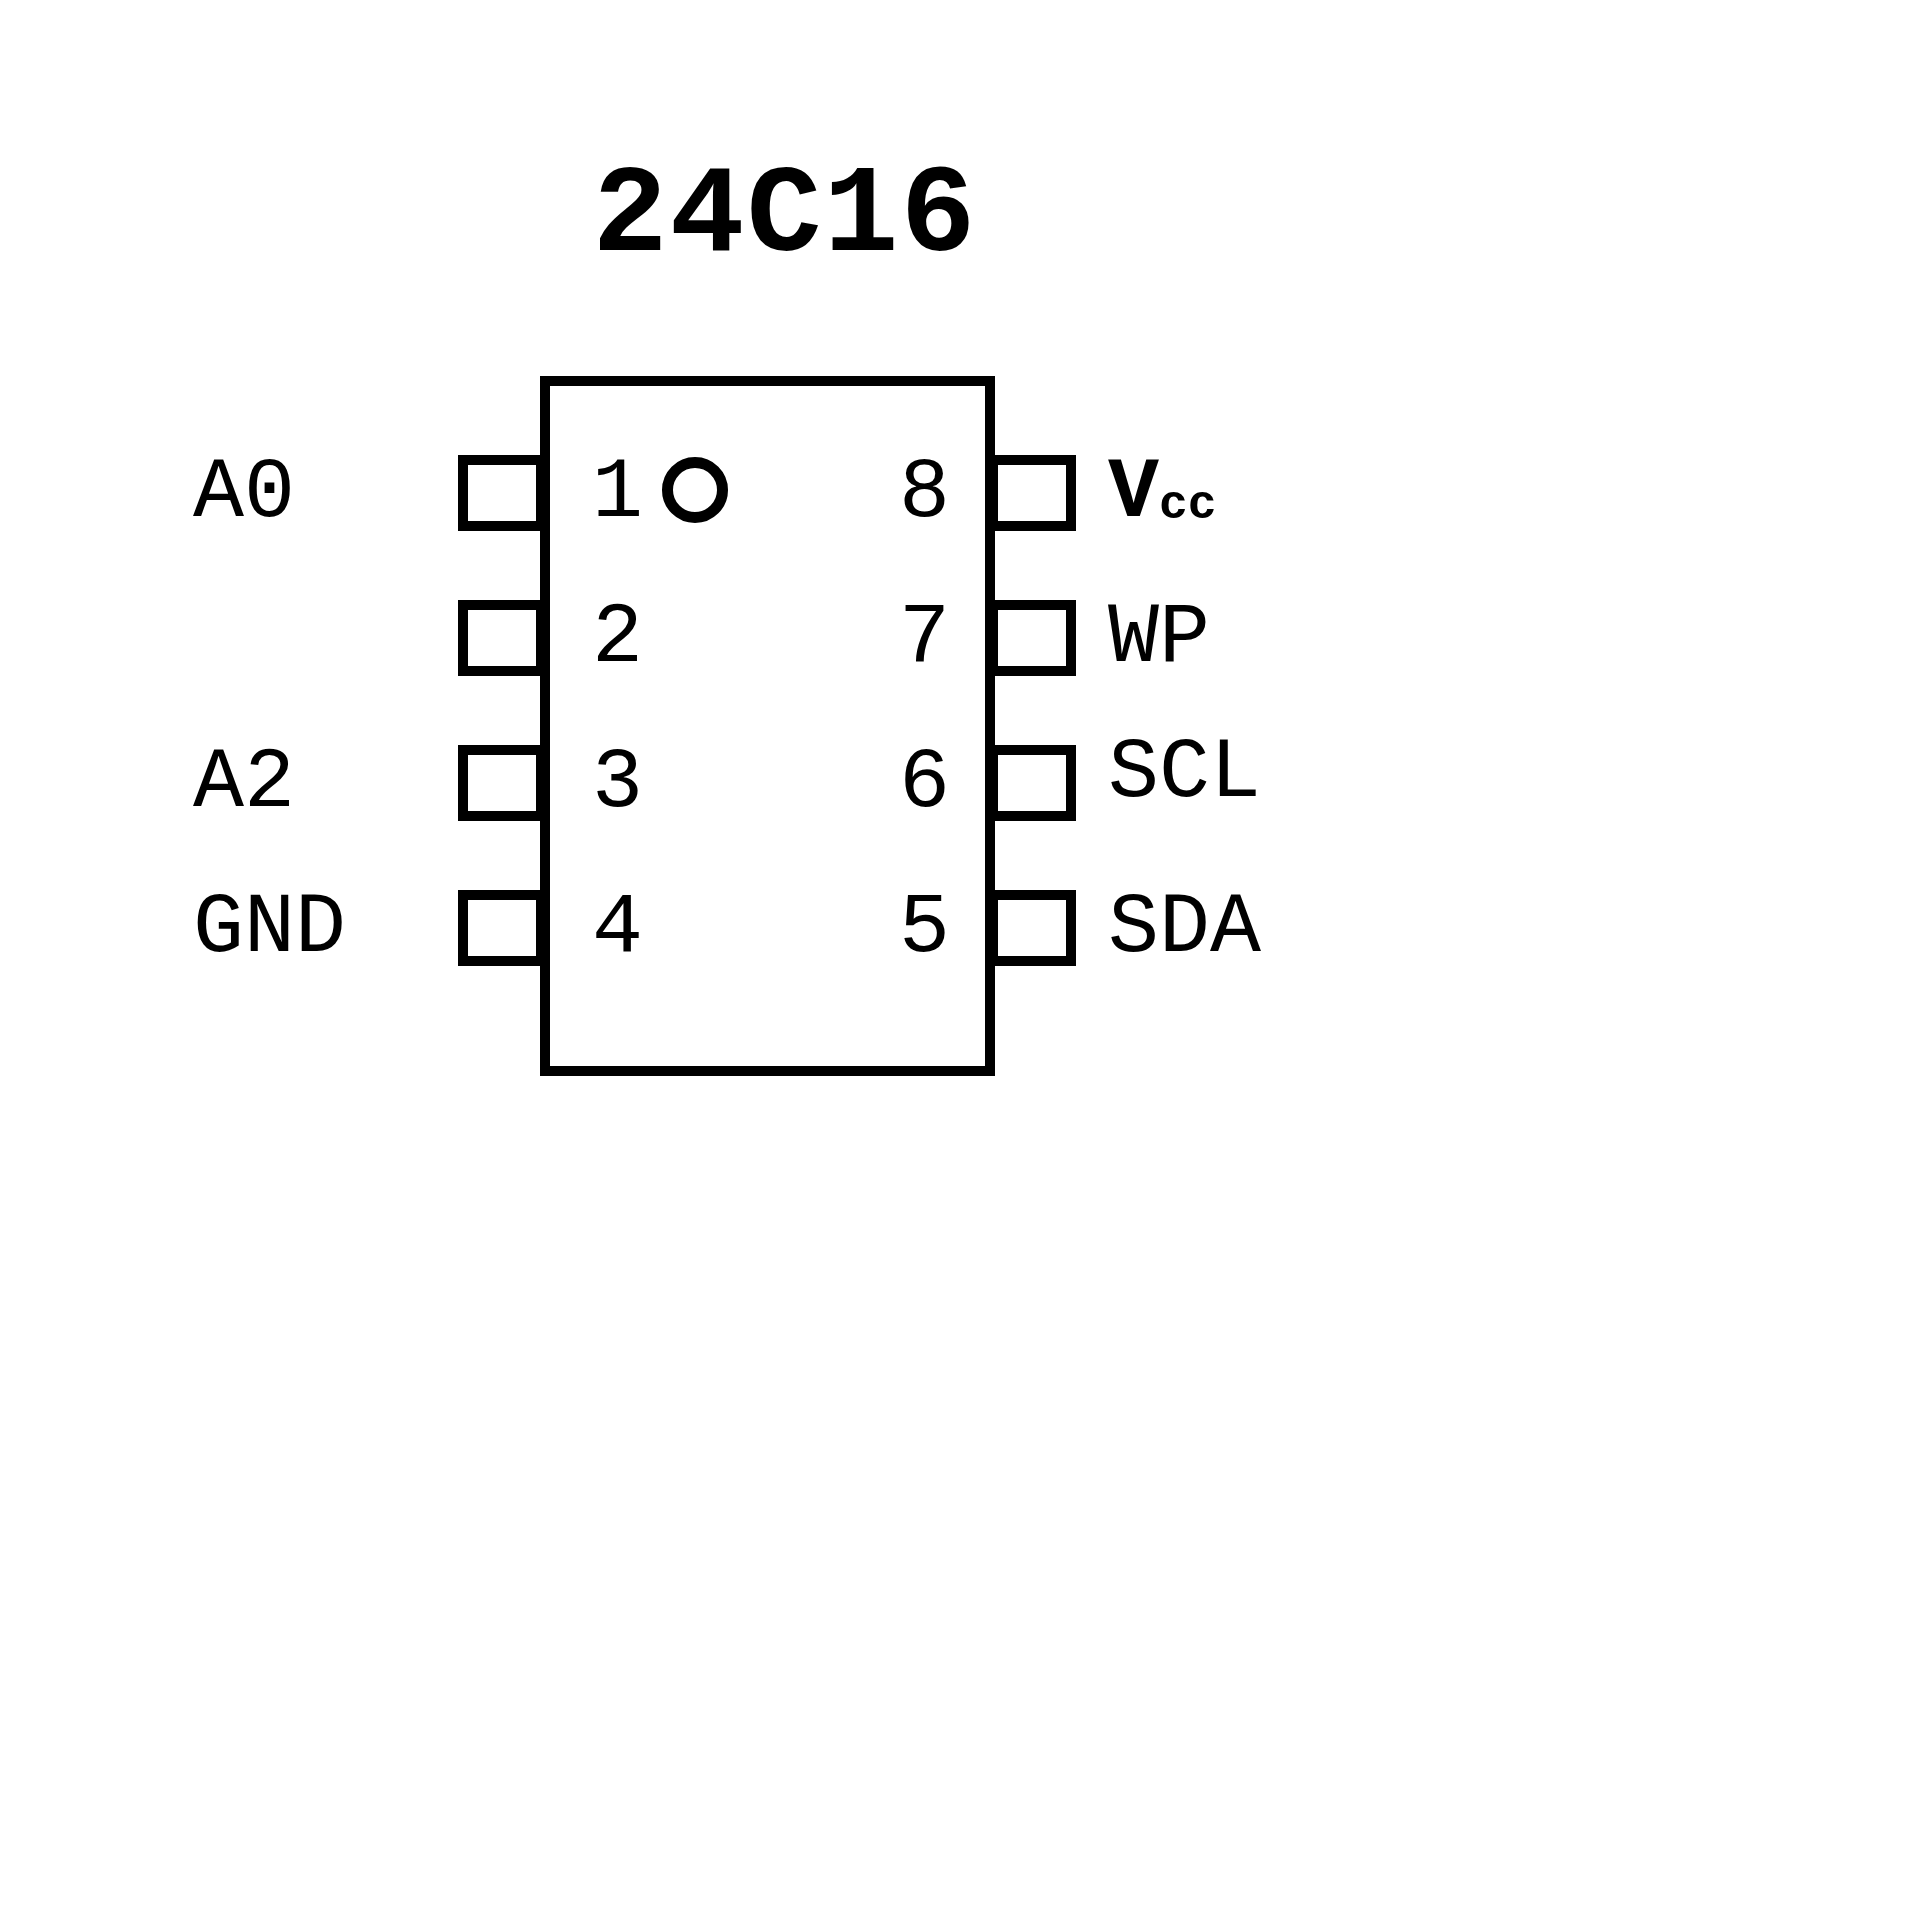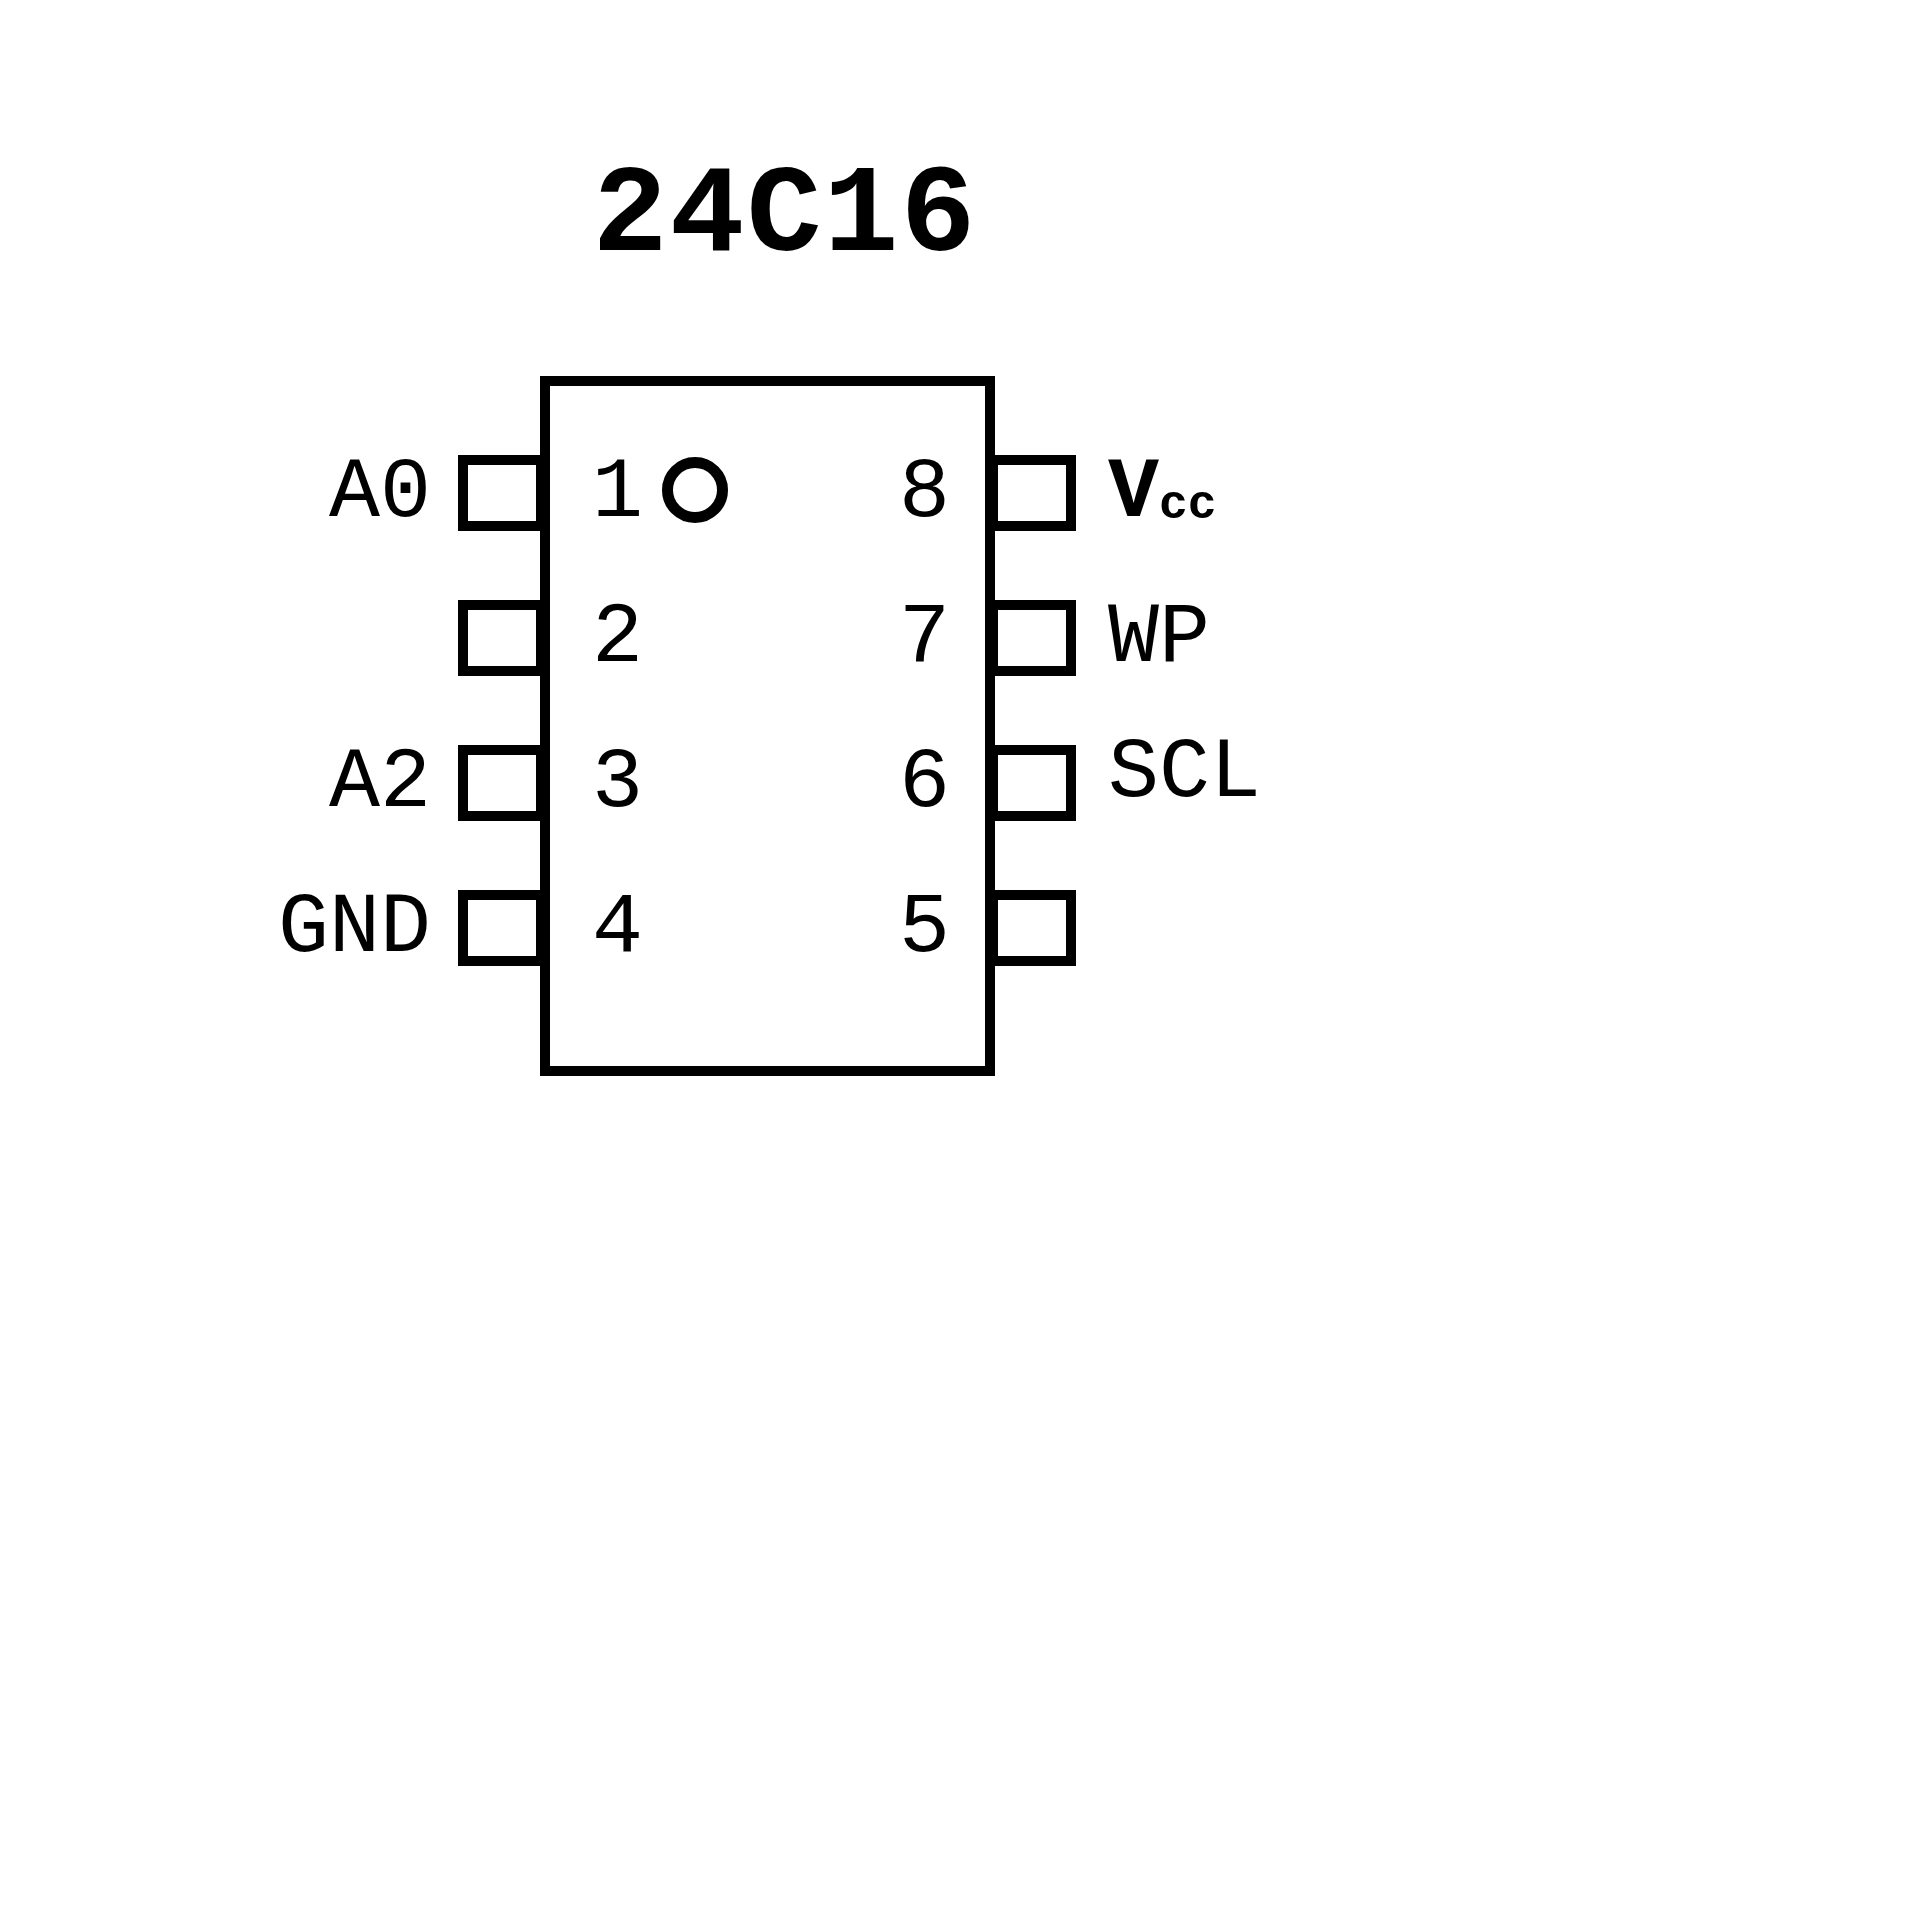--- a/index.html
+++ b/index.html
@@ -45,21 +45,21 @@
   }
   .pin-box.left  { left: 458px; }
   .pin-box.right { left: 988px; }
   .pin-label {
     position: absolute;
     font-size: 85px;
     line-height: 85px;
     z-index: 2;
     white-space: nowrap;
   }
-  .pin-label.left  { left: 171px; width: 260px; text-align: right; }
+  .pin-label.left  { left: 193px; width: 260px; text-align: left; }
   .pin-label.right { left: 1108px; text-align: left; }
   .pin-number {
     position: absolute;
     font-size: 85px;
     line-height: 85px;
     z-index: 2;
   }
   .pin-number.left  { left: 592px; }
   .pin-number.right { left: 845px; width: 105px; text-align: right; }
   .pin1-dot {
@@ -112,14 +112,15 @@
   <div class="pin-number left" style="top:850px">4</div>
 
   <div class="pin-number right" style="top:415px">8</div>
   <div class="pin-number right" style="top:560px">7</div>
   <div class="pin-number right" style="top:705px">6</div>
   <div class="pin-number right" style="top:850px">5</div>
 
   <div class="pin-label right bold" style="top:415px"><span>V</span><span class="sub bold">cc</span></div>
   <div class="pin-label right" style="top:560px">WP</div>
   <div class="pin-label right" style="top:695px">SCL</div>
+  <div class="pin-label right" style="top:850px">SDA</div>
 
 </div>
 
 </body></html>

